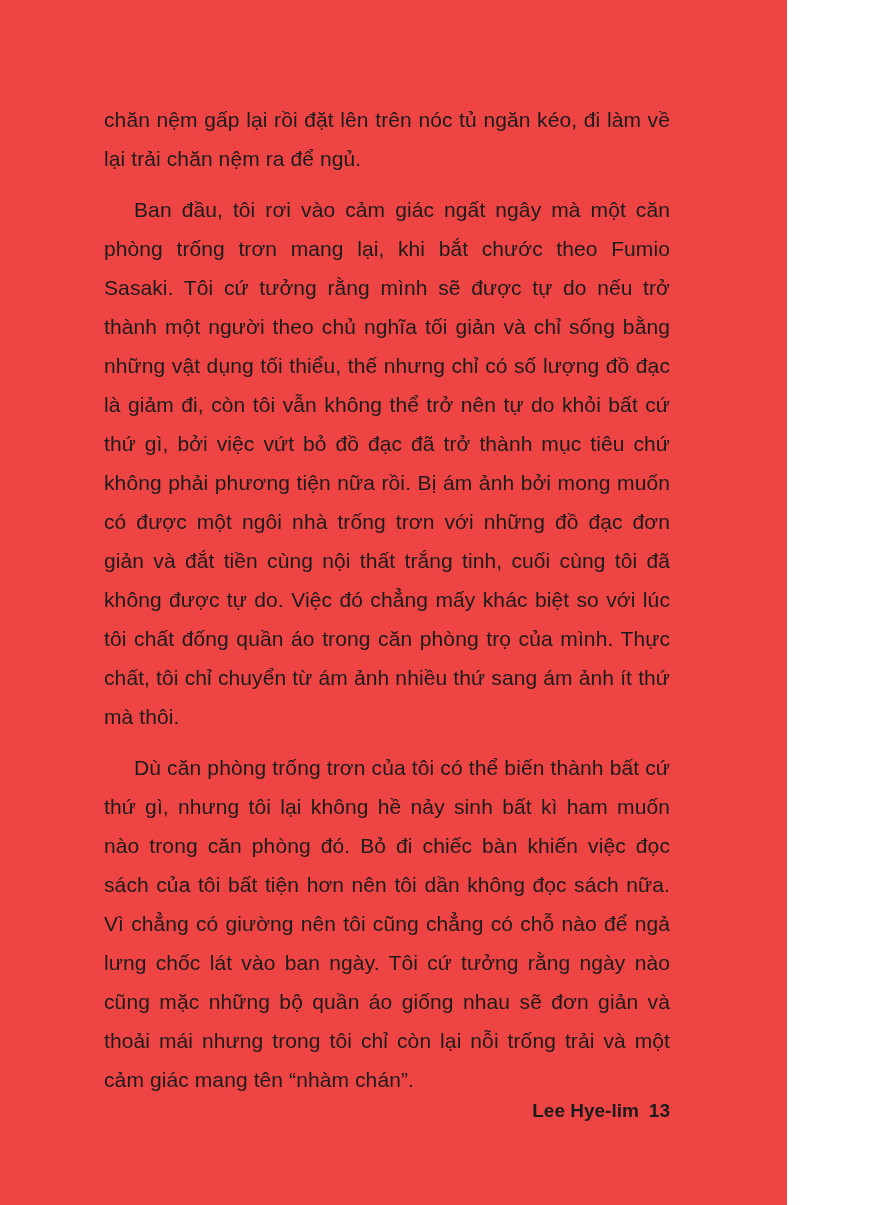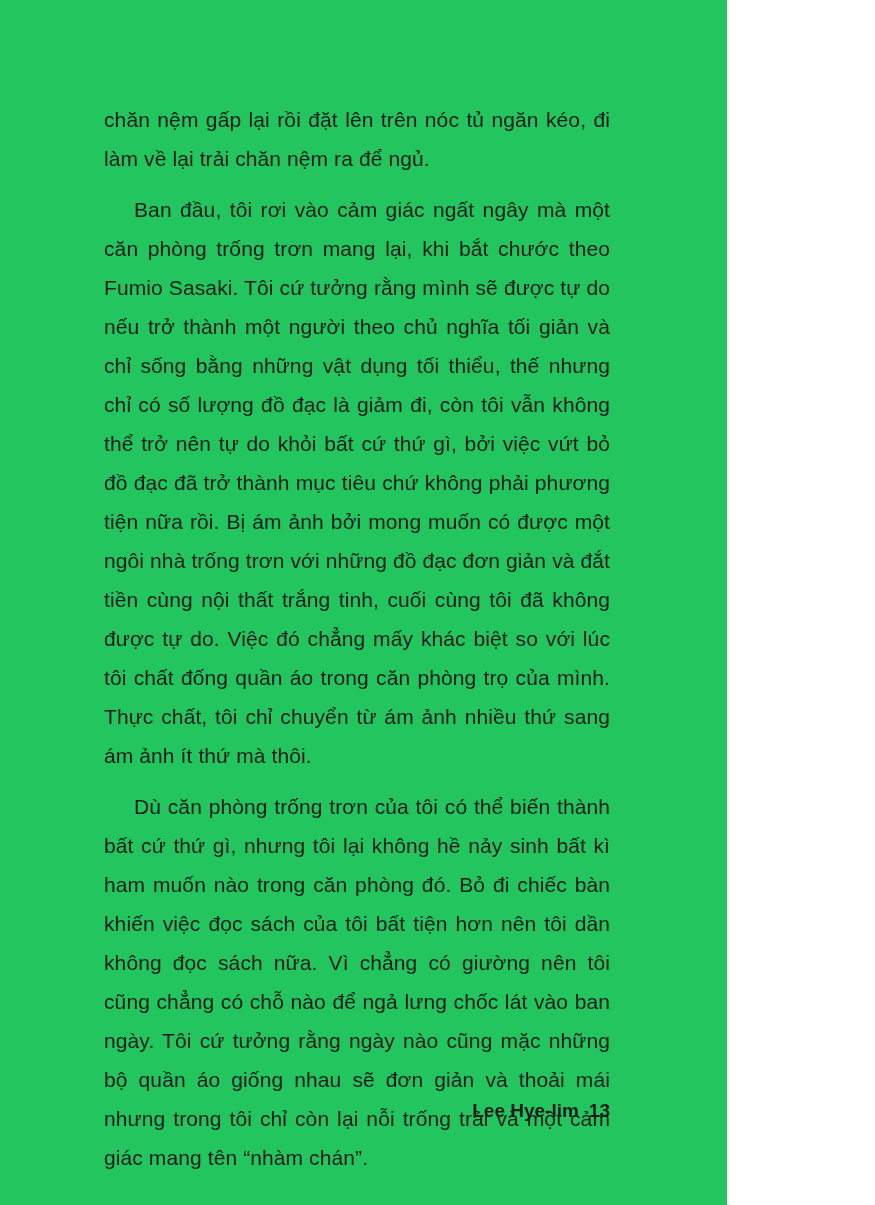--- a/index.html
+++ b/index.html
@@ -12,25 +12,25 @@
     height: 1205px;
     position: relative;
     font-family: "Liberation Sans", sans-serif;
     color: #1c1c1c;
     overflow: hidden;
   }
   .page {
     position: absolute;
     top: 0;
     left: 0;
-    width: 727px;
+    width: 787px;
     height: 1205px;
     box-sizing: border-box;
     padding: 100px 117px 0 104px;
-    background: #22c55e;
+    background: #ef4444;
   }
   .body-text p {
     margin: 0 0 12px 0;
     font-size: 21px;
     line-height: 39px;
     text-align: justify;
     text-justify: inter-word;
     letter-spacing: 0.1px;
   }
   .body-text p.indent {

